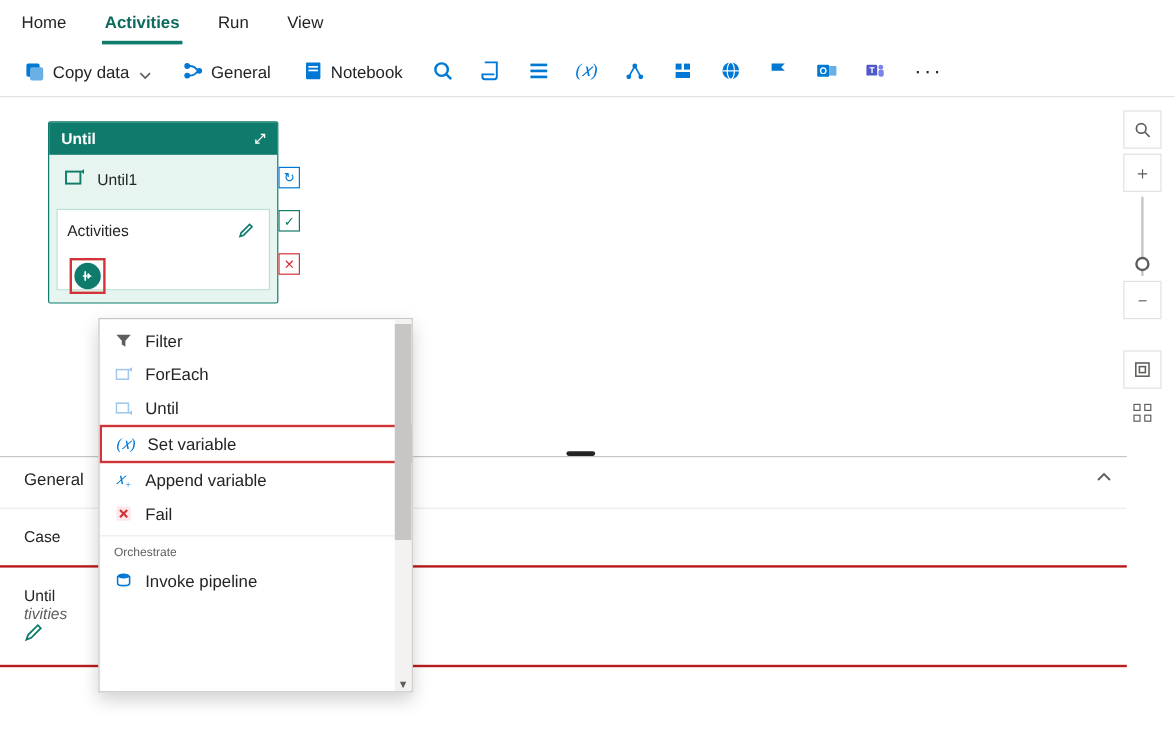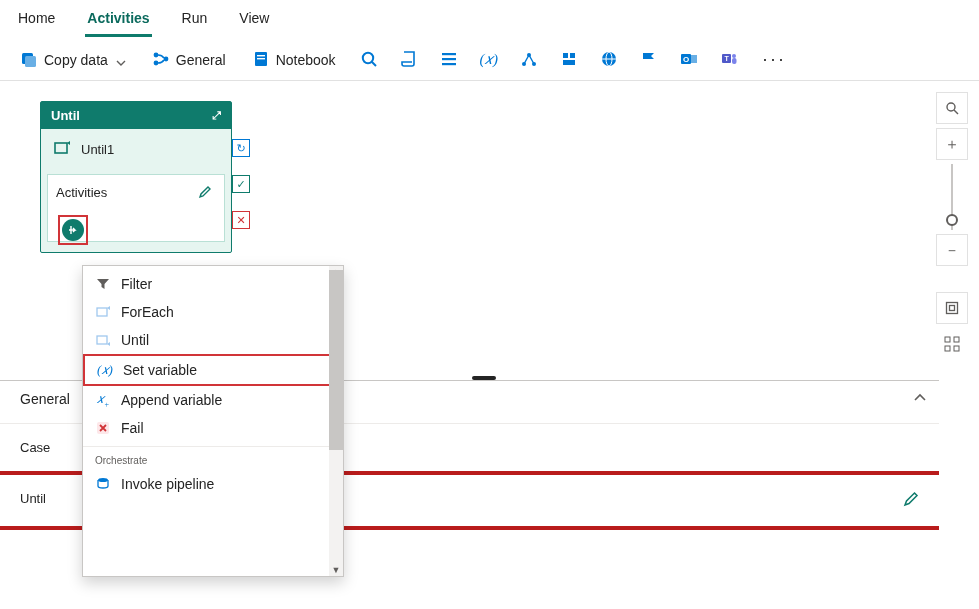--- a/index.html
+++ b/index.html
@@ -229,21 +229,22 @@
     border-bottom:1px solid #edebe9;
   }
   .ptab { font-size:14px; cursor:pointer; padding-bottom:6px; }
   .props-collapse {
     position:absolute; right:12px; top:10px;
     cursor:pointer; color:#605e5c;
   }
   .prow {
     display:flex;
     padding: 16px 20px;
-    border-bottom:4px solid #b91c1c;
+    border-bottom:2px solid #b91c1c;
+    flex-direction:column;
   }
   .prow .label { width: 260px; color:#242424; }
   .prow .value { flex:1; color:#605e5c; font-style:italic; }
   .prow .pencil2 { color:#0f7b6c; cursor:pointer; }
   .canvas-divider {
     position:absolute;
     left:472px; top:376px;
     width:24px; height:4px;
     background:#242424;
     border-radius:2px;

